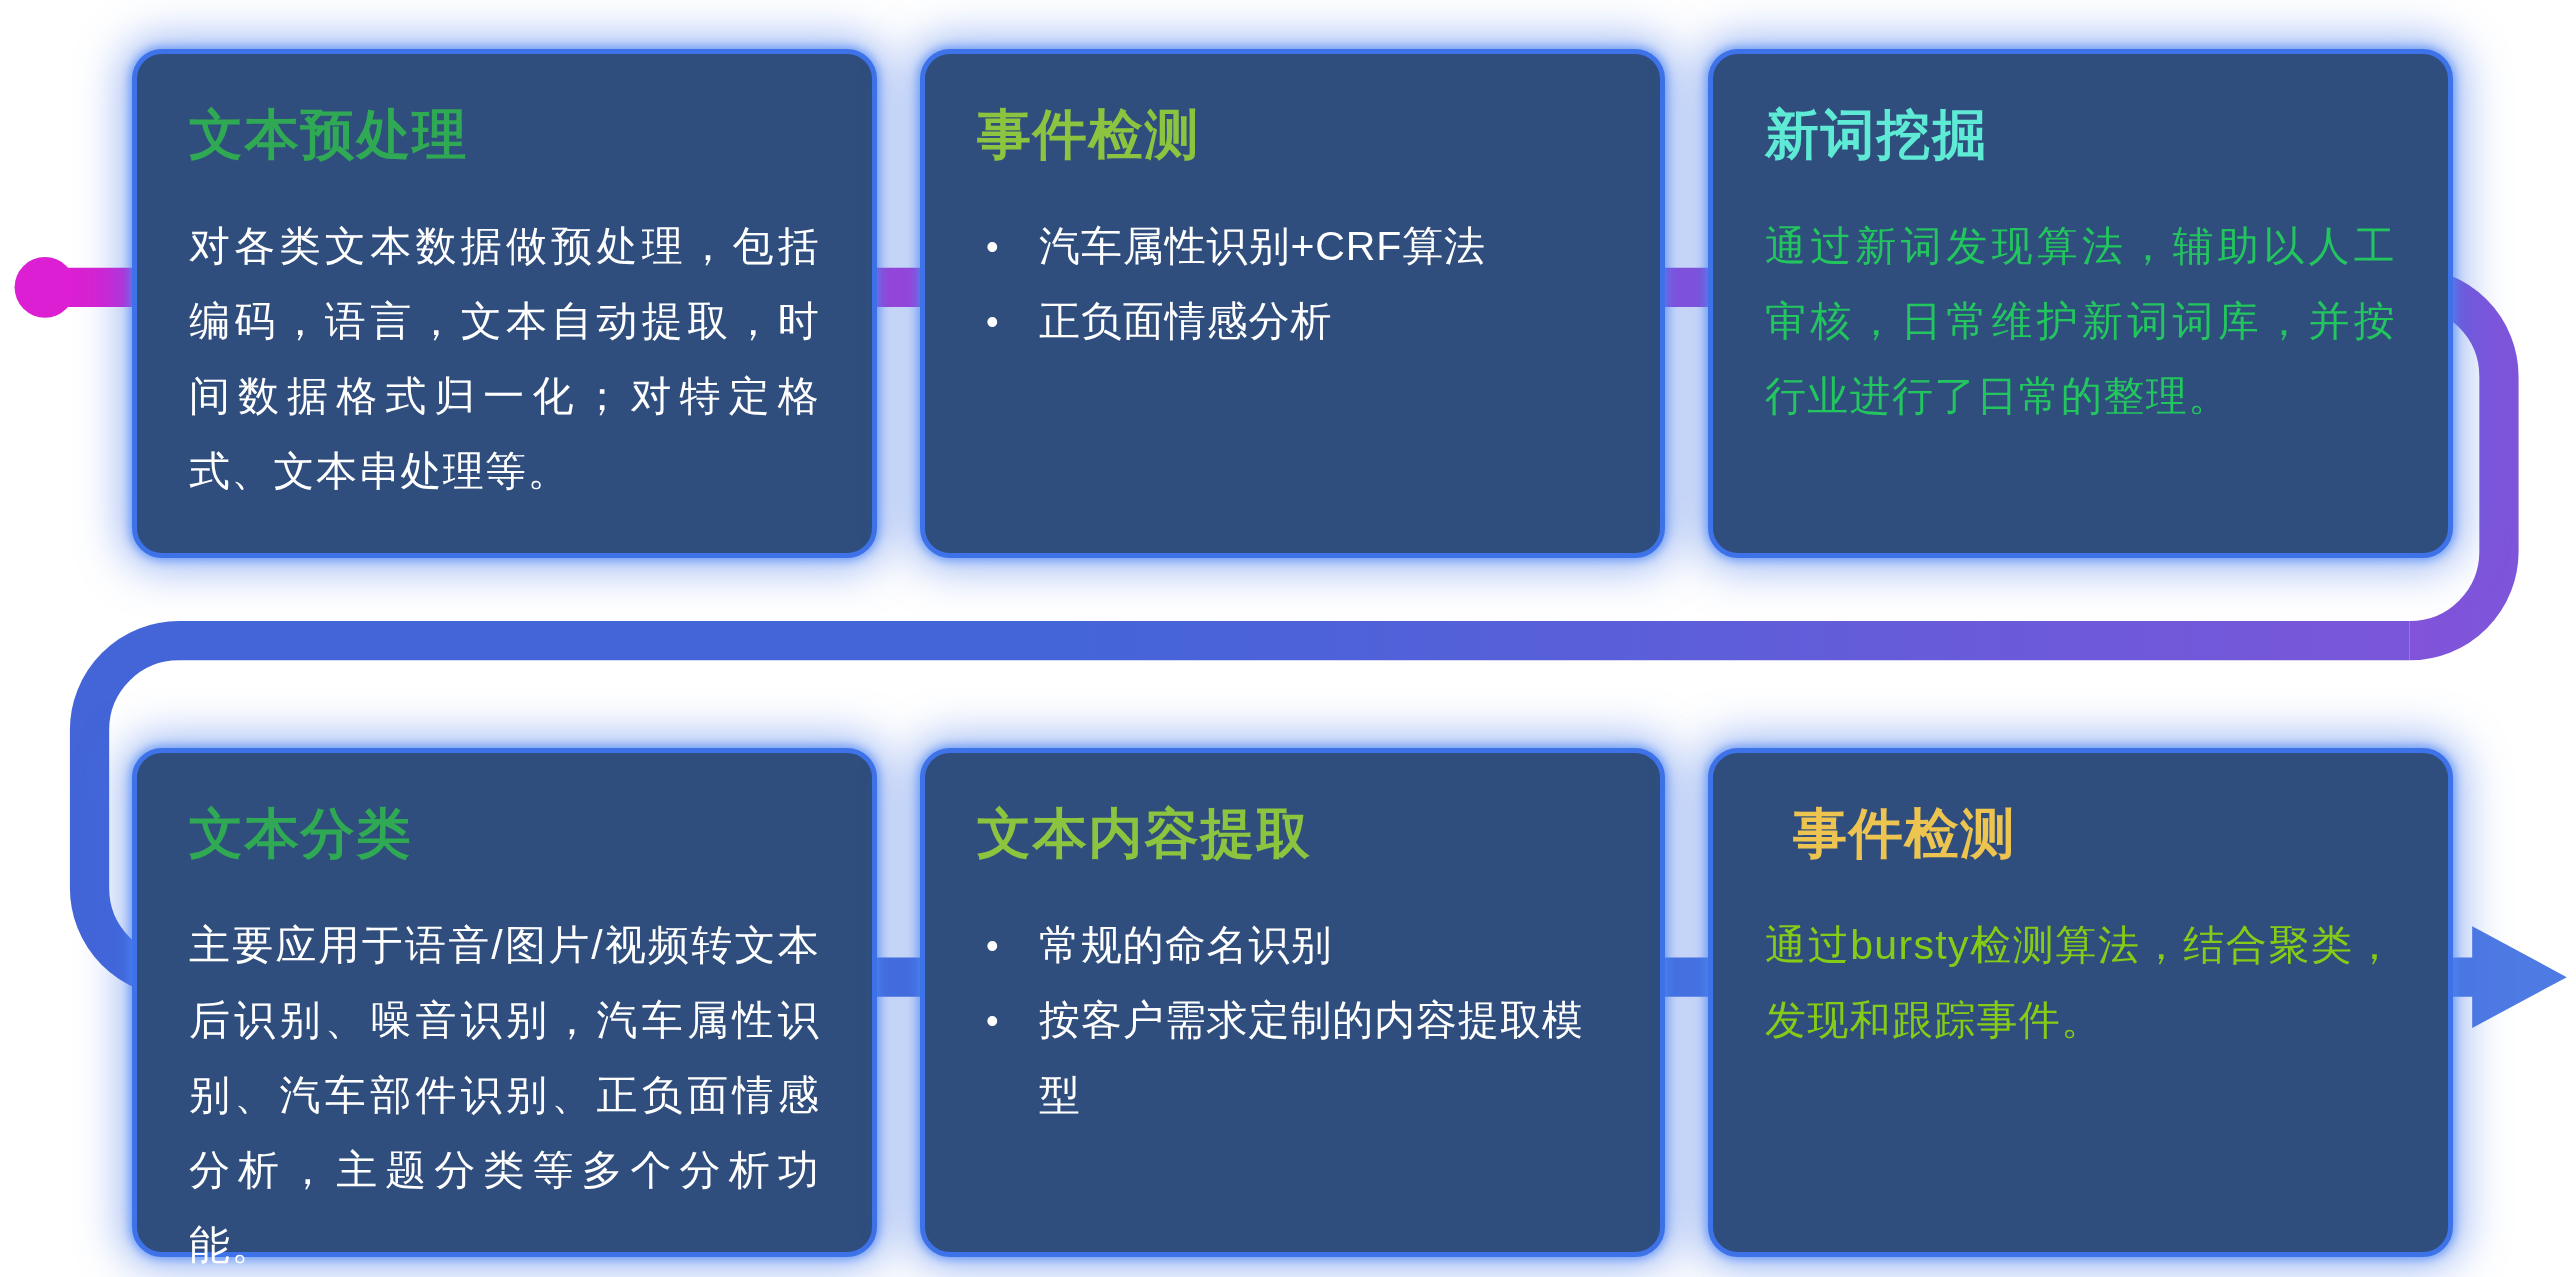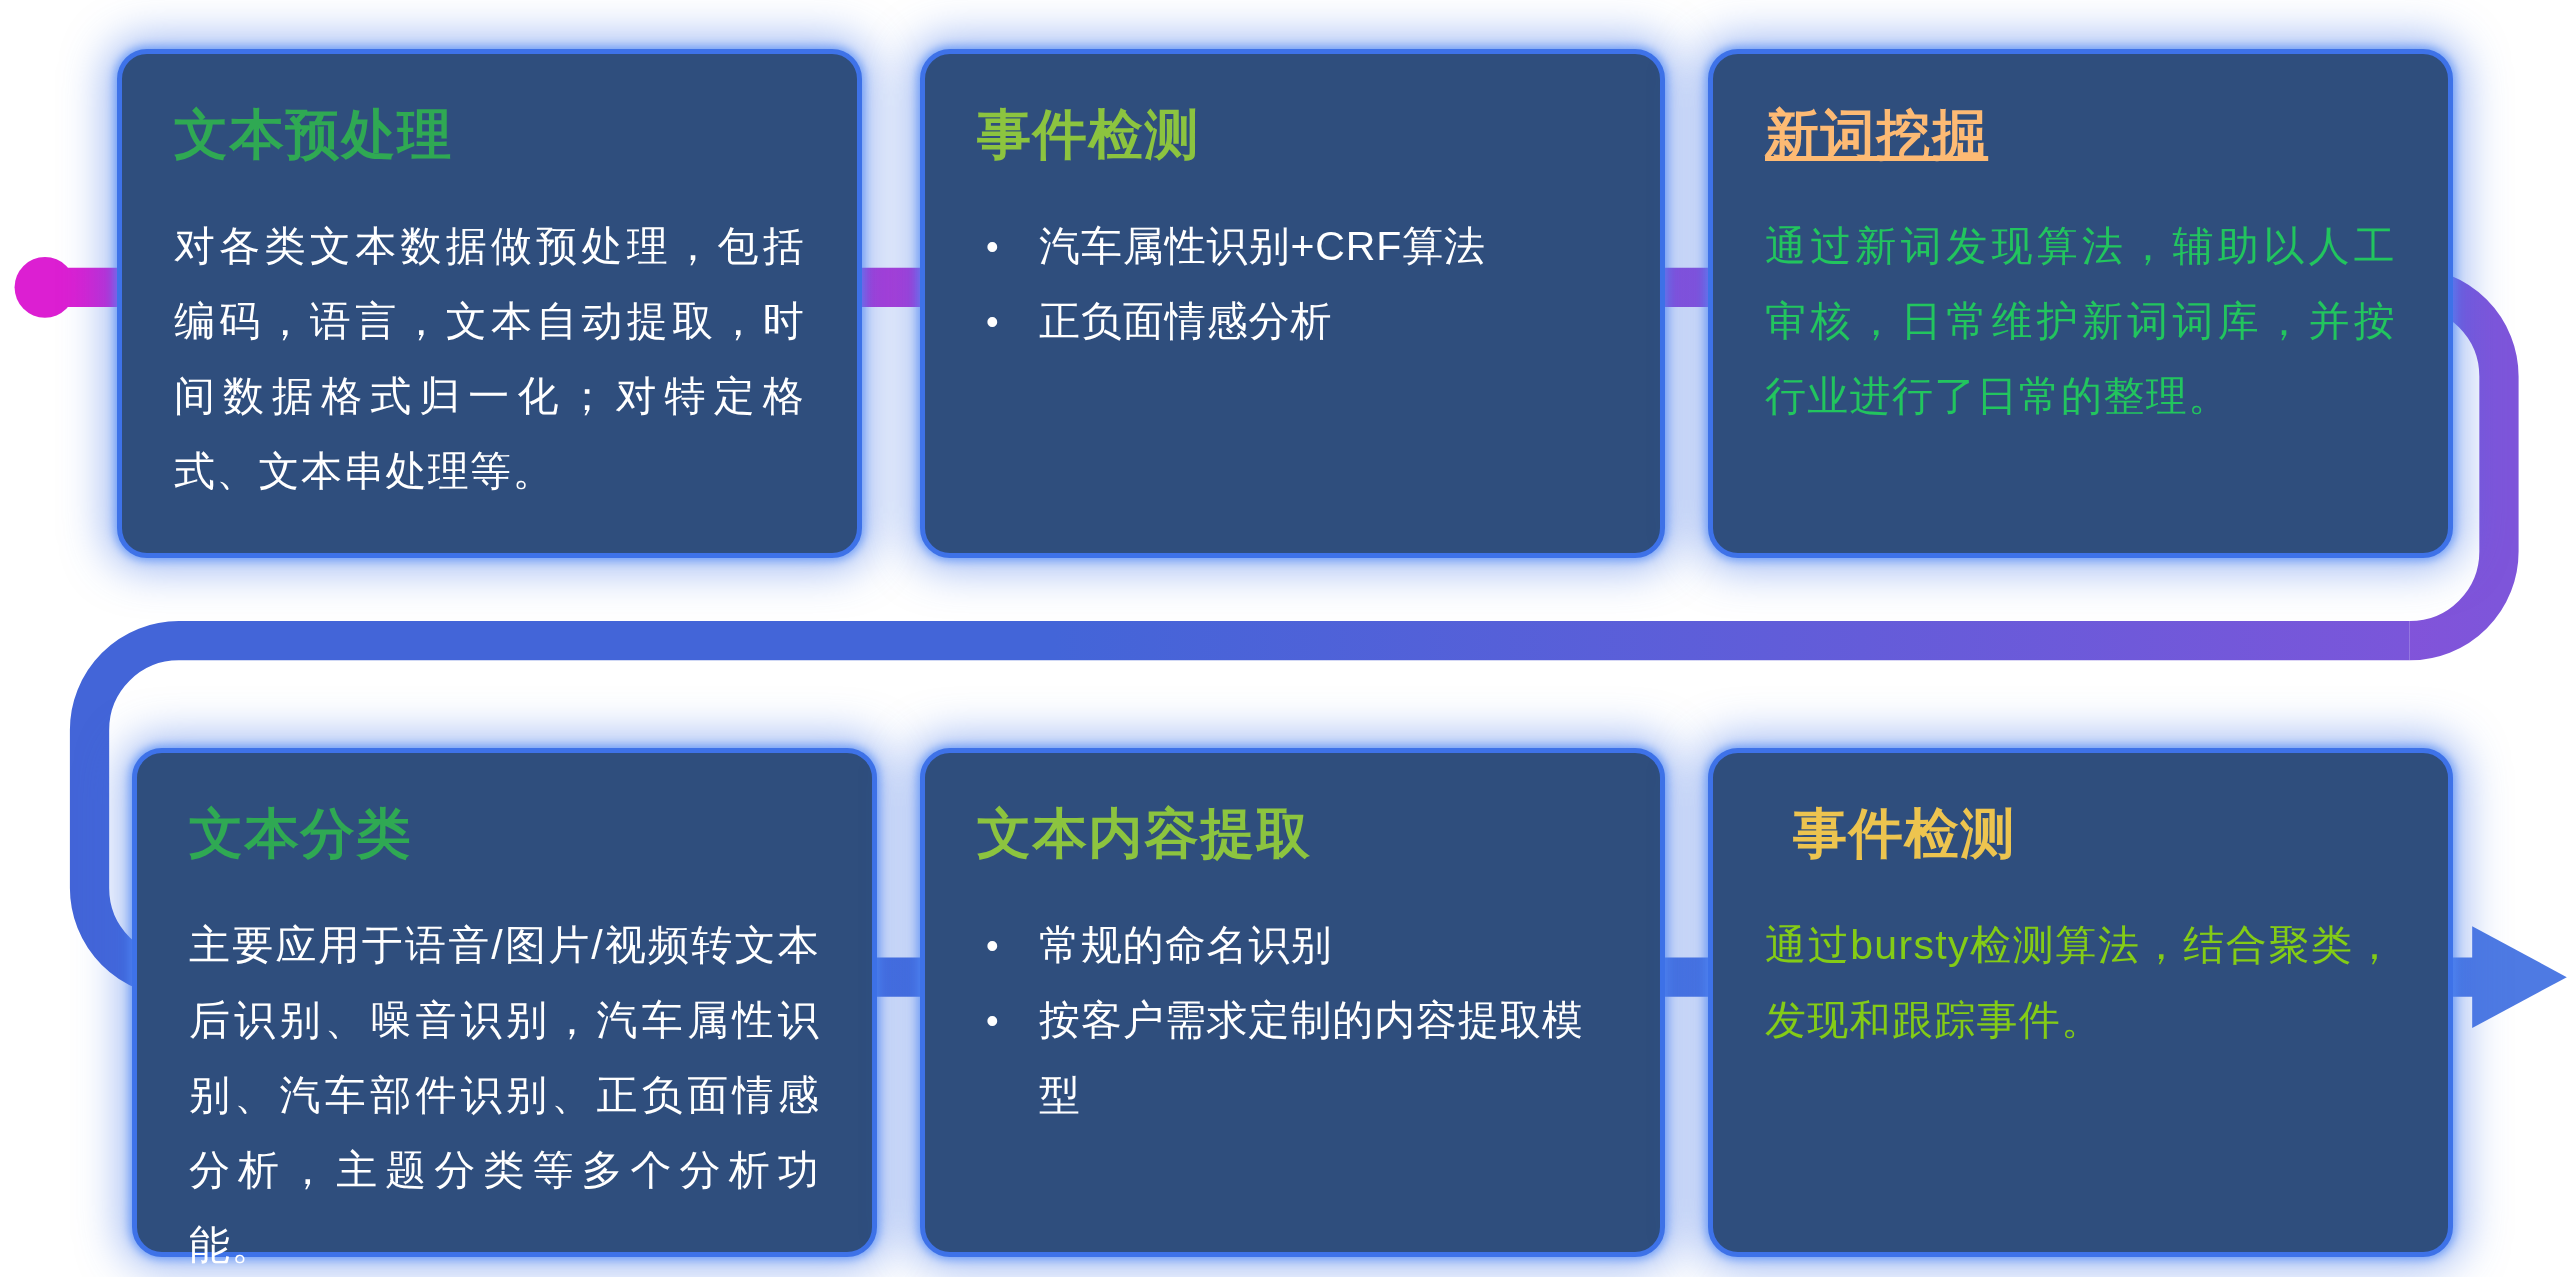--- a/index.html
+++ b/index.html
@@ -15,21 +15,21 @@
 
   .card {
     position: absolute;
     width: 745px;
     height: 509px;
     border-radius: 30px;
     border: 5.4px solid;
     padding: 45px 52px;
     box-shadow: 0 0 43px 10.7px rgba(62,114,232,0.50), 0 0 9px 2.7px rgba(90,150,255,0.65);
   }
-  .p1 { left: 117px;  top: 49px;  }
+  .p1 { left: 132px;  top: 49px;  }
   .p2 { left: 920px; top: 49px;  }
   .p3 { left: 1708px; top: 49px;  }
   .p4 { left: 132px;  top: 748px; }
   .p5 { left: 920px; top: 748px; }
   .p6 { left: 1708px; top: 748px; }
 
   .card .title {
     font-size: 54px;
     font-weight: bold;
     letter-spacing: 1.8px;
@@ -93,21 +93,21 @@
 
   <section class="card p2" style="background-color: rgb(47, 78, 125); border-color: rgb(62, 114, 232);">
     <h2 class="title" style="color: rgb(140, 196, 63);">事件检测</h2>
     <ul class="bullets" style="color: rgb(255, 255, 255);">
       <li><span>汽车属性识别+CRF算法</span></li>
       <li><span>正负面情感分析</span></li>
     </ul>
   </section>
 
   <section class="card p3" style="background-color: rgb(47, 78, 125); border-color: rgb(62, 114, 232);">
-    <h2 class="title" style="color: #fdba74; text-decoration: underline;">新词挖掘</h2>
+    <h2 class="title" style="color: #5eead4;">新词挖掘</h2>
     <p class="body" style="color: #22c55e;">通过新词发现算法，辅助以人工审核，日常维护新词词库，并按行业进行了日常的整理。</p>
   </section>
 
   <section class="card p4" style="background-color: rgb(47, 78, 125); border-color: rgb(62, 114, 232);">
     <h2 class="title" style="color: rgb(47, 169, 83);">文本分类</h2>
     <p class="body" style="color: rgb(255, 255, 255);">主要应用于语音/图片/视频转文本后识别、噪音识别，汽车属性识别、汽车部件识别、正负面情感分析，主题分类等多个分析功能。</p>
   </section>
 
   <section class="card p5" style="background-color: rgb(47, 78, 125); border-color: rgb(62, 114, 232);">
     <h2 class="title" style="color: rgb(140, 196, 63);">文本内容提取</h2>

